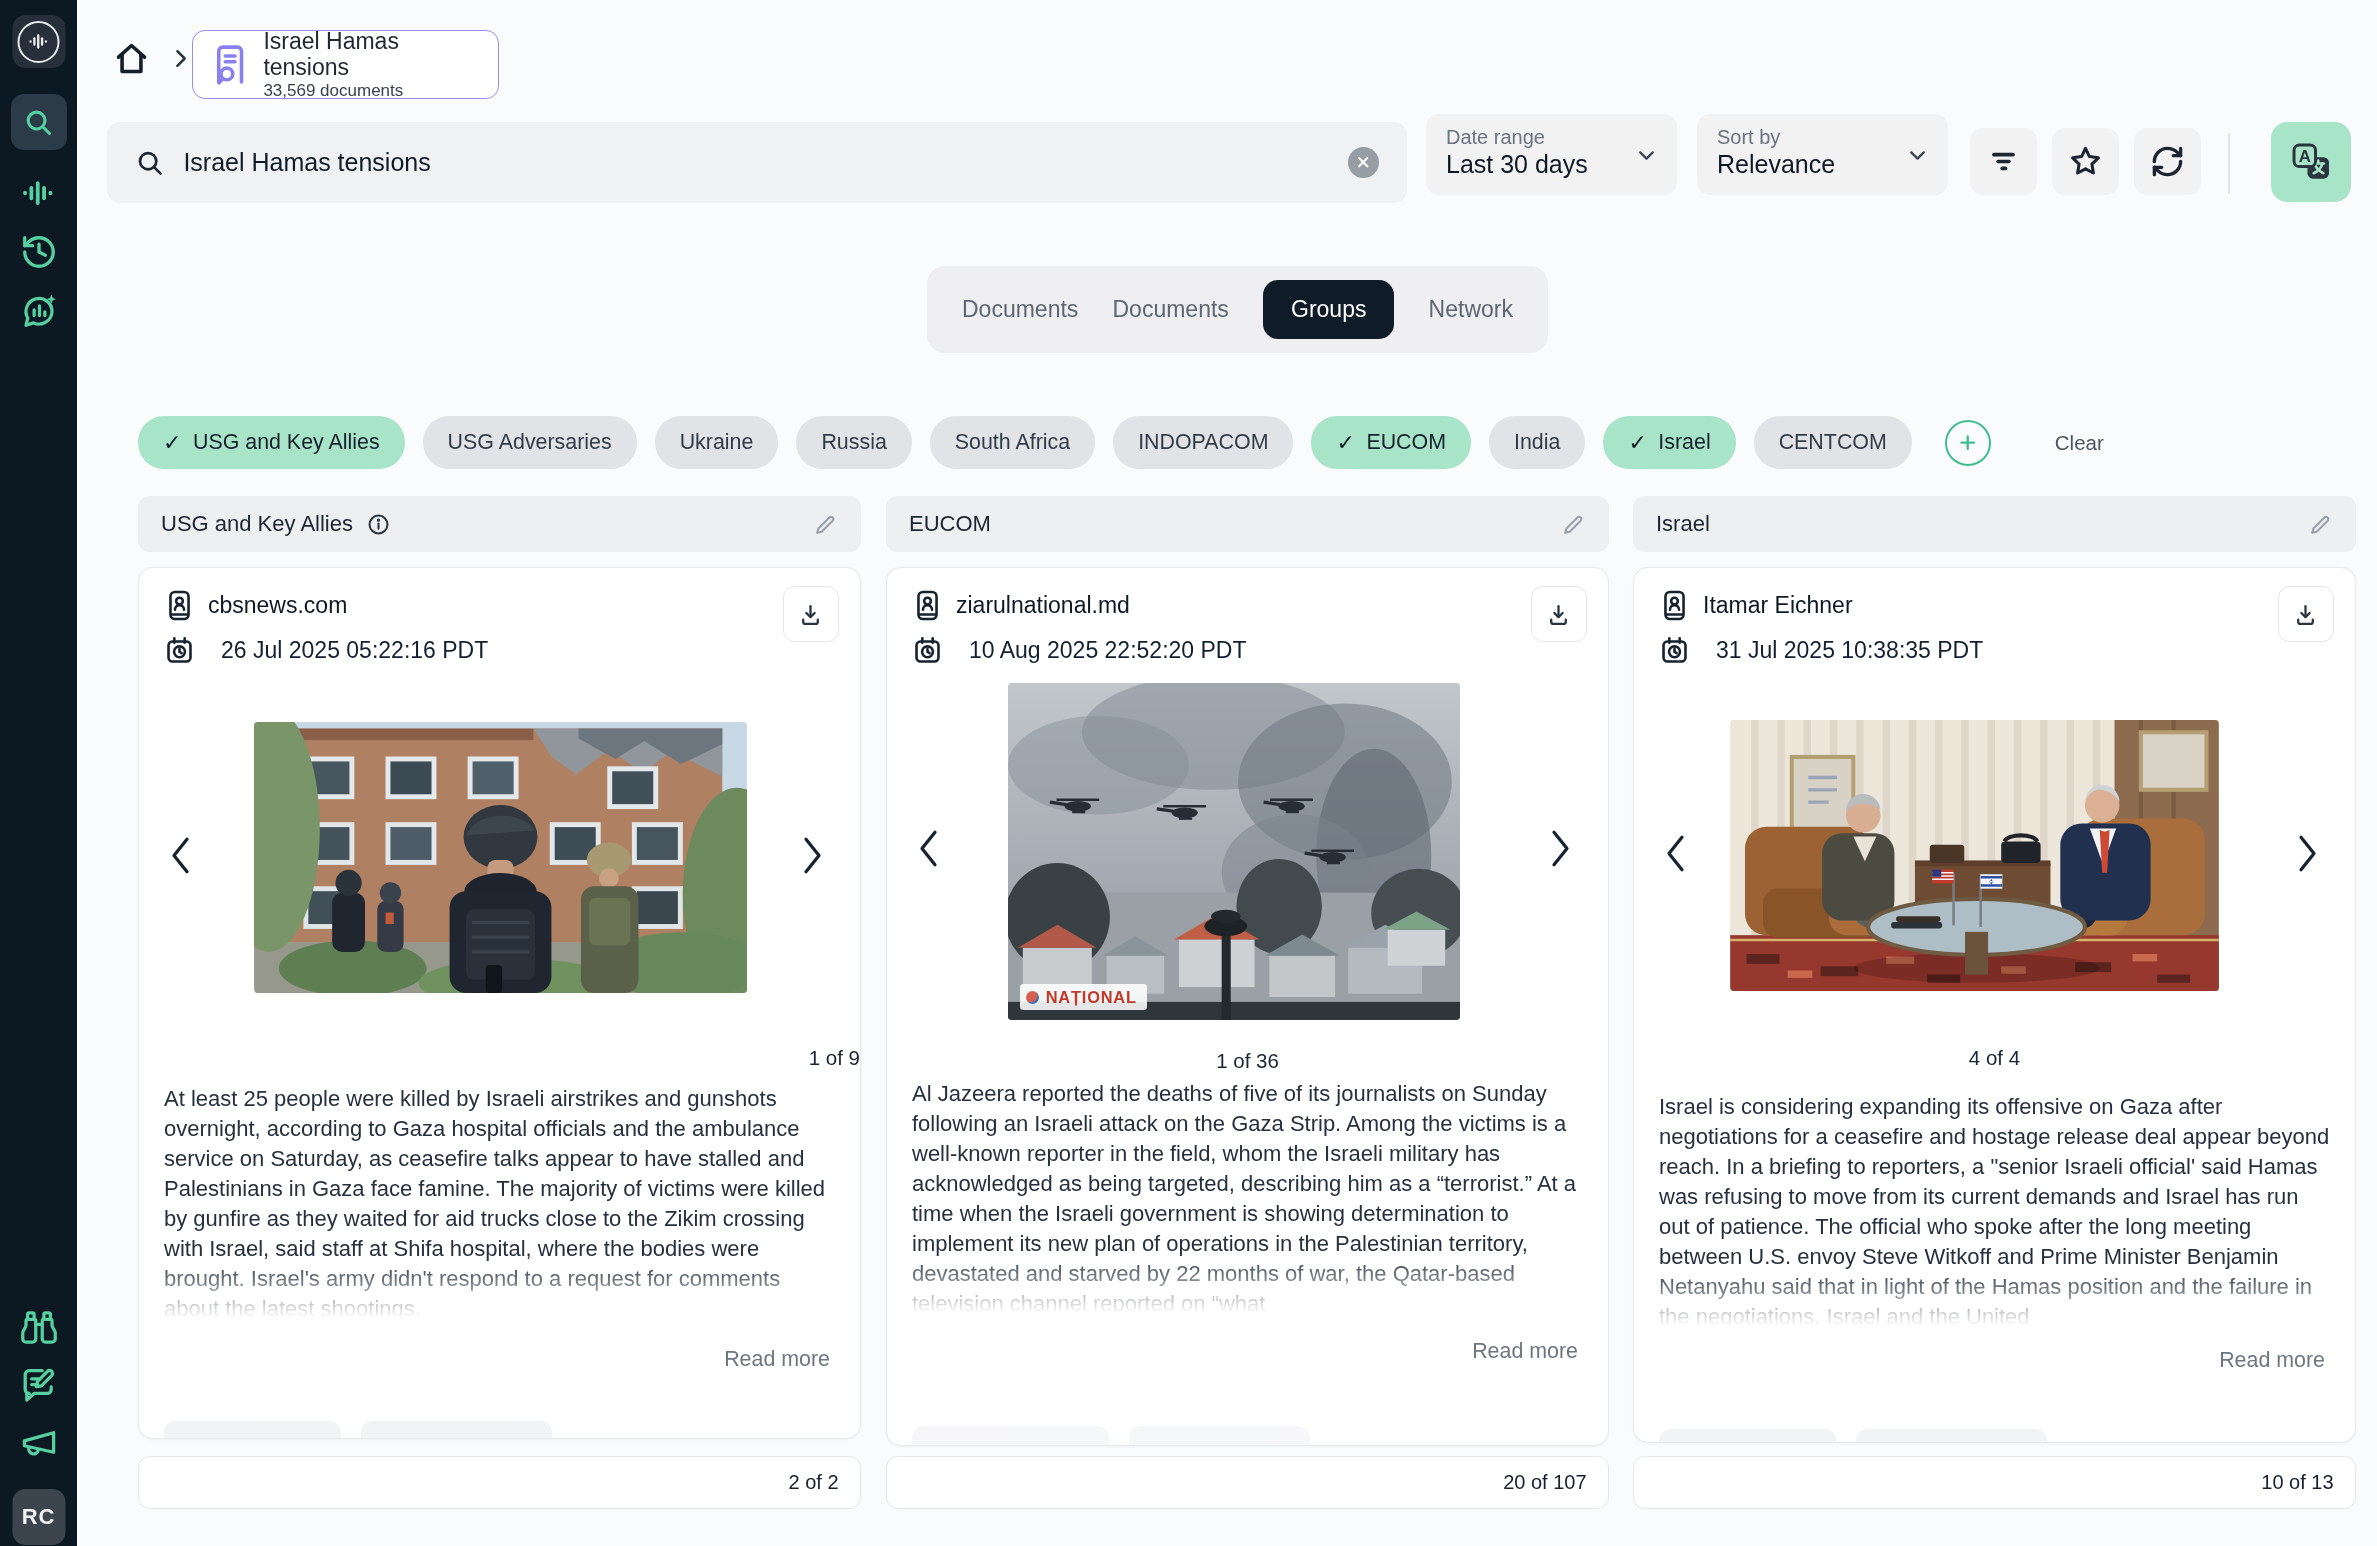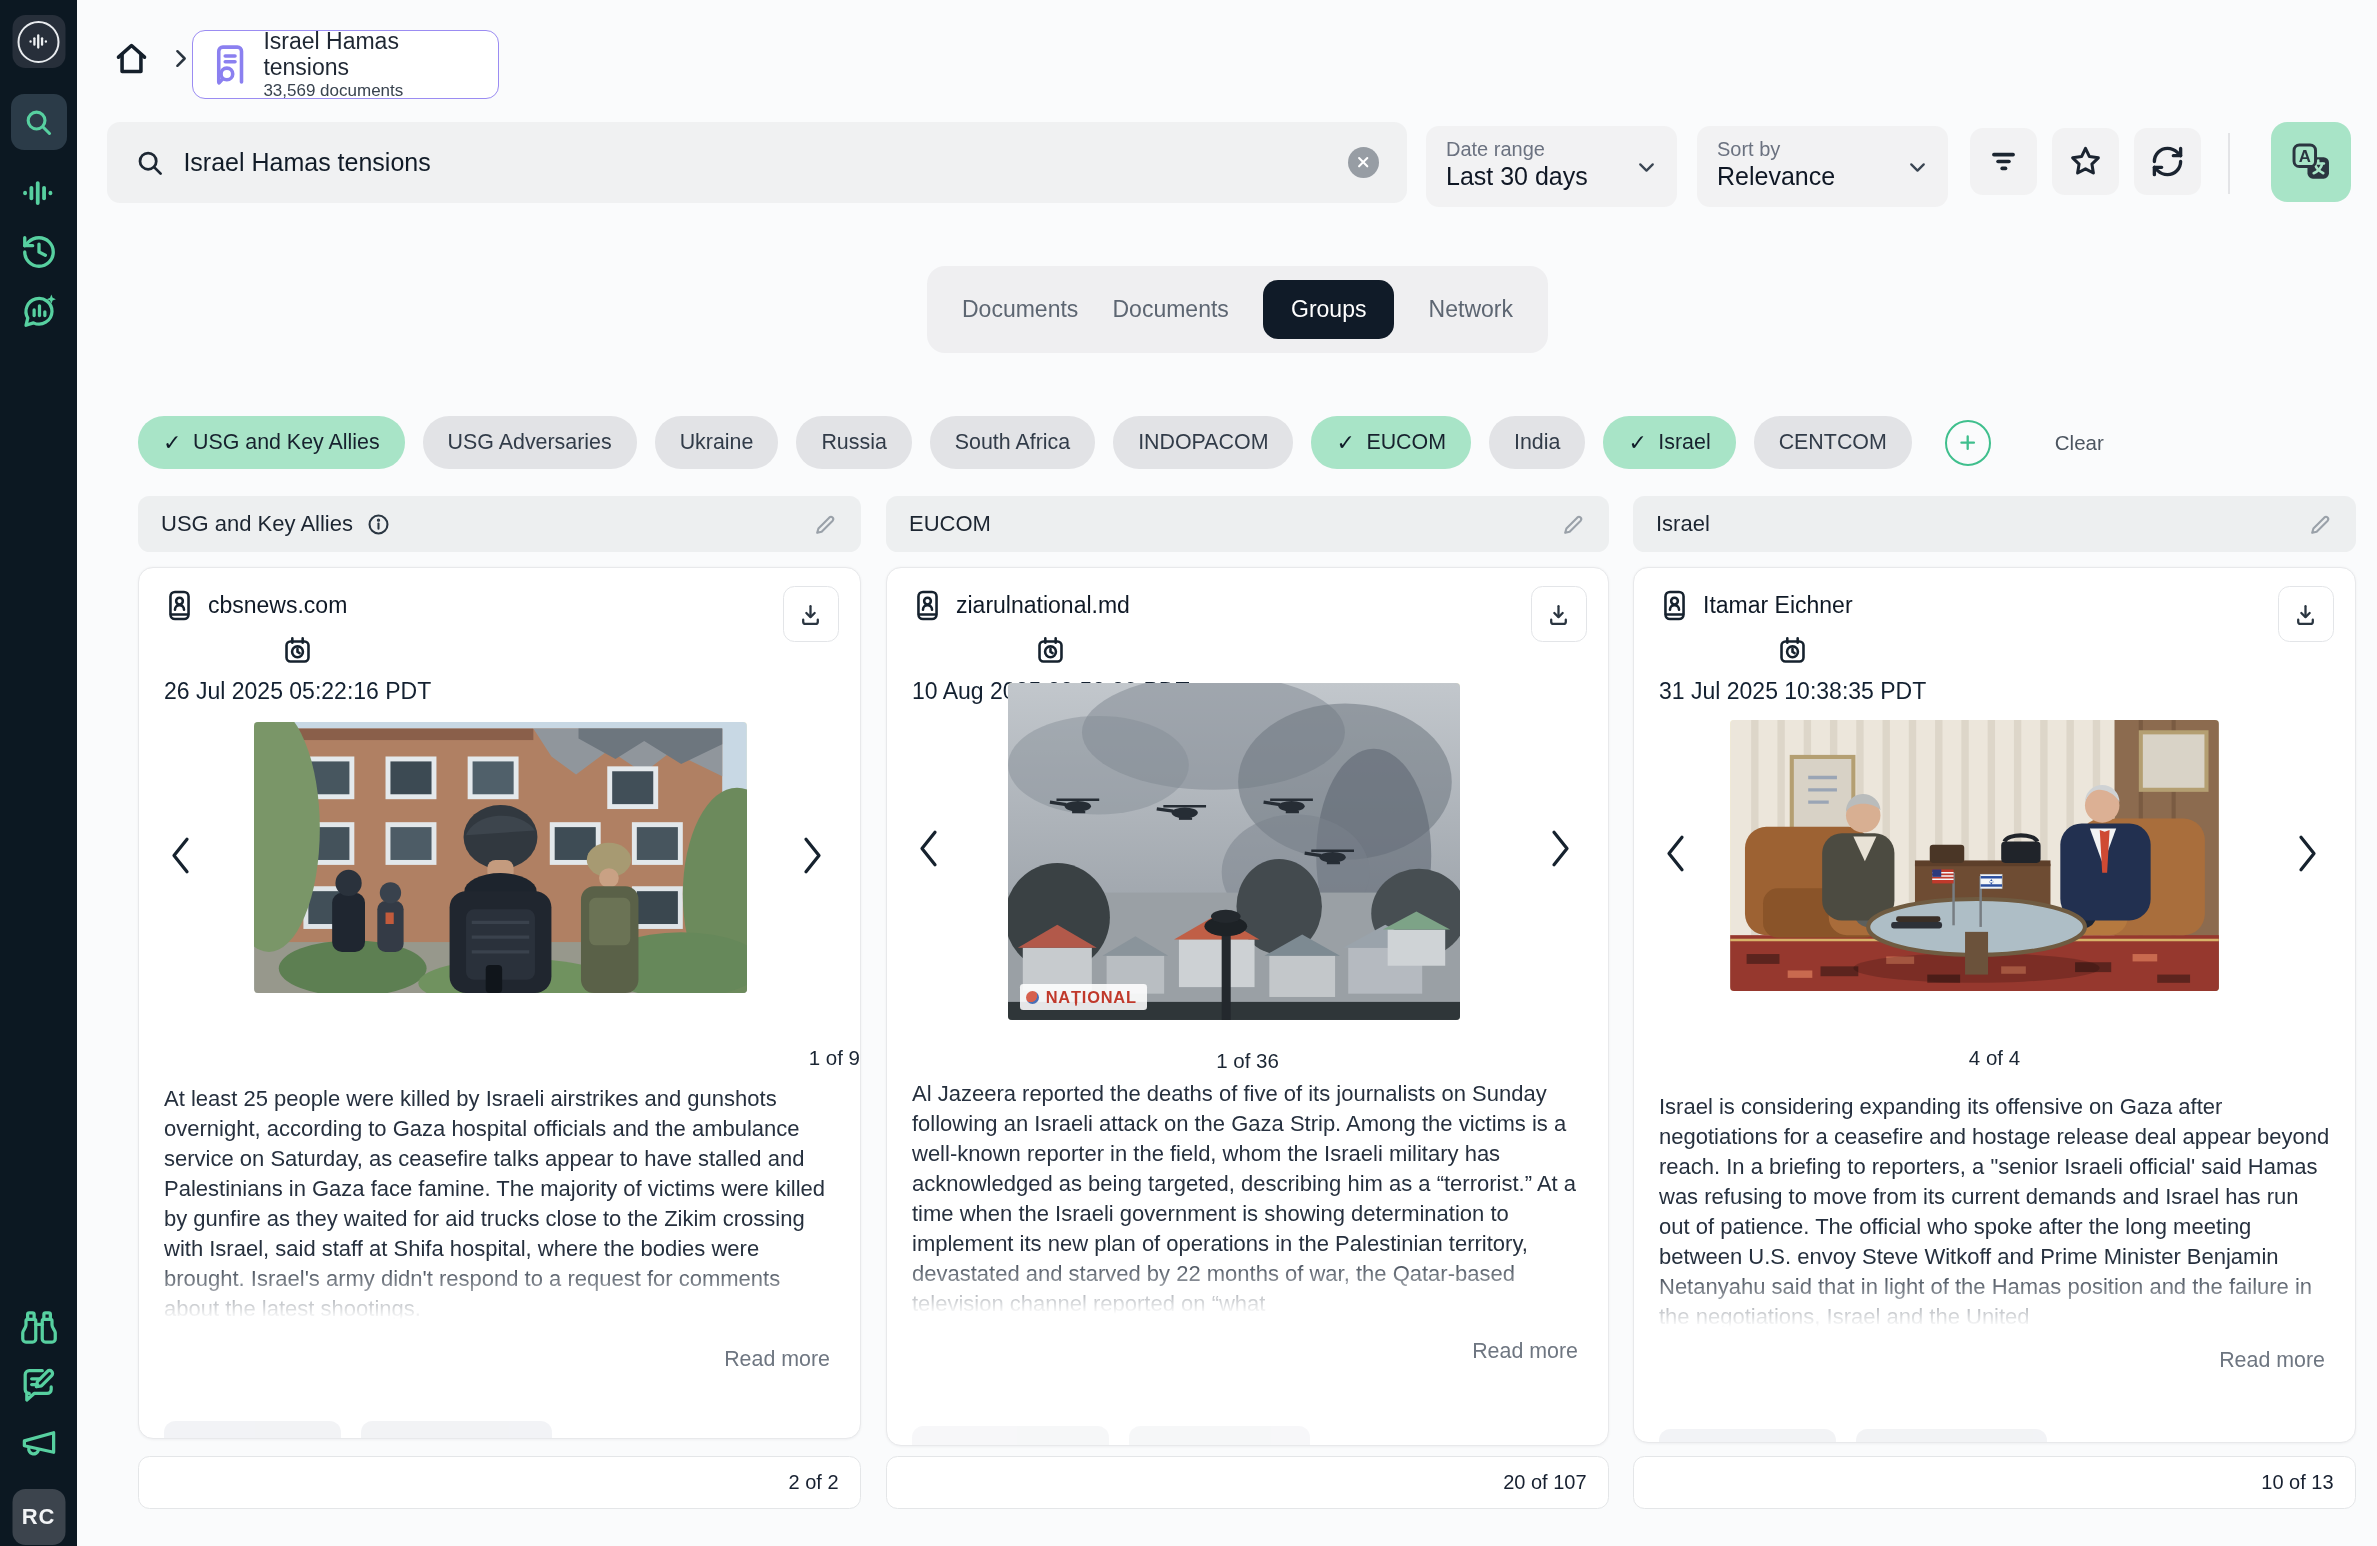--- a/index.html
+++ b/index.html
@@ -28,21 +28,21 @@
   .proj-title{font-size:23px;color:#1f2733;line-height:26px;}
   .proj-sub{font-size:17px;color:#39434f;line-height:21.4px;}
 
   
   .searchbar{position:absolute;left:107px;top:122px;width:1300px;height:81px;background:#f0f1f2;
              border-radius:13px;display:flex;align-items:center;padding:0 28px;gap:16.4px;box-sizing:border-box;}
   .searchbar input{flex:1;border:none;background:transparent;outline:none;font-size:25px;color:#111b27;
                    font-family:"Liberation Sans","DejaVu Sans",sans-serif;}
   .clearbtn{width:31px;height:31px;border-radius:50%;background:#979da4;display:flex;align-items:center;justify-content:center;flex:0 0 auto;}
 
-  .selbox{position:absolute;top:126px;width:251px;height:81px;background:#f2f2f3;border-radius:13px;
+  .selbox{position:absolute;top:114px;width:251px;height:81px;background:#f2f2f3;border-radius:13px;
           padding:12.3px 20px;box-sizing:border-box;}
   .selbox .lab{font-size:20px;color:#6b7280;line-height:23px;}
   .selbox .val{font-size:25px;color:#0f1724;line-height:31px;}
   .selbox .chev{position:absolute;right:18px;top:50%;transform:translateY(-50%);}
   .ibtn{position:absolute;top:128px;width:67px;height:67px;background:#f2f2f3;border-radius:13px;
         display:flex;align-items:center;justify-content:center;}
   .vdiv{position:absolute;left:2228px;top:133px;width:1.6px;height:61px;background:#e3e4e7;}
   .translate-btn{position:absolute;left:2271px;top:122px;width:80px;height:80px;border-radius:16.4px;
                  background:#a8e4c7;display:flex;align-items:center;justify-content:center;}
 
@@ -69,21 +69,21 @@
   .colhead{position:absolute;left:0;top:0;width:723px;height:56px;background:#edeff0;border-radius:11.5px;
            display:flex;align-items:center;padding:0 23px;box-sizing:border-box;gap:13px;}
   .colhead .t{font-size:22px;color:#1c2531;}
   .colhead .pencil{margin-left:auto;}
 
   .card{position:absolute;left:0;top:71px;width:723px;background:#fff;border:0.8px solid #e8e9eb;
         border-radius:15px;box-sizing:border-box;overflow:hidden;box-shadow:0 0.8px 2.5px rgba(16,24,40,.05);}
   .card.h1{height:872px;}.card.h2{height:879px;}.card.h3{height:876px;}
   .srcrow{position:absolute;left:25px;top:20px;display:flex;align-items:center;gap:13px;}
   .srcrow .t{font-size:23px;color:#0f1926;}
-  .daterow{position:absolute;left:25px;top:67px;display:flex;align-items:center;gap:12px;flex-direction:column;}
+  .daterow{position:absolute;left:25px;top:67px;display:flex;align-items:center;gap:26px;}
   .daterow .t{font-size:23px;color:#132030;}
   .dlbtn{position:absolute;right:21.4px;top:18px;width:54px;height:54px;border:0.8px solid #e3e5e8;border-radius:11.5px;
          background:#fff;display:flex;align-items:center;justify-content:center;}
   .imgbox{position:absolute;border-radius:4px;overflow:hidden;background:#fef9c3;}
   .arrow{position:absolute;width:23px;height:39px;}
   .counter{position:absolute;left:0;width:100%;text-align:center;font-size:20.5px;color:#1b2634;}
   .excerpt{position:absolute;left:25px;width:674px;font-size:22px;line-height:30px;color:#26303e;
            max-height:274px;overflow:hidden;}
   .excerpt::after{content:"";position:absolute;left:0;right:0;bottom:0;height:64px;
                   background:linear-gradient(to bottom,rgba(255,255,255,0),#ffffff 92%);}

